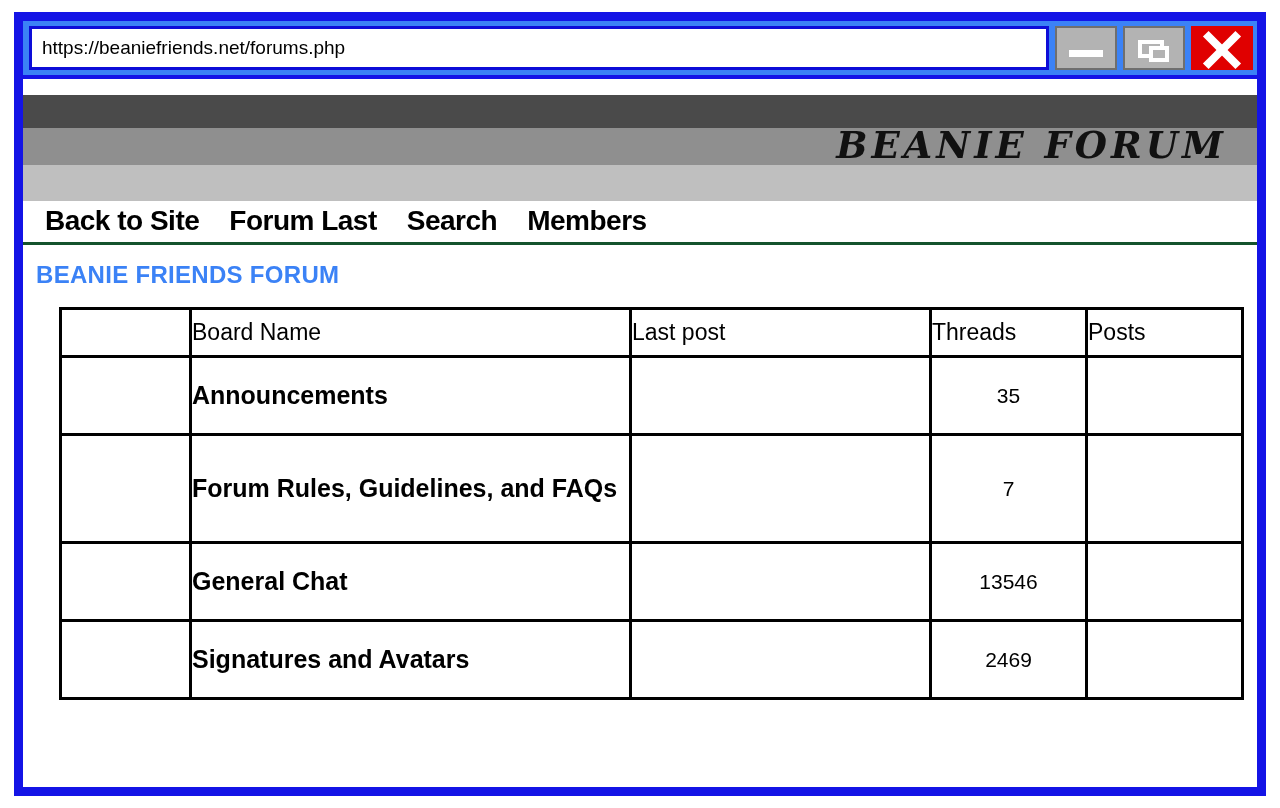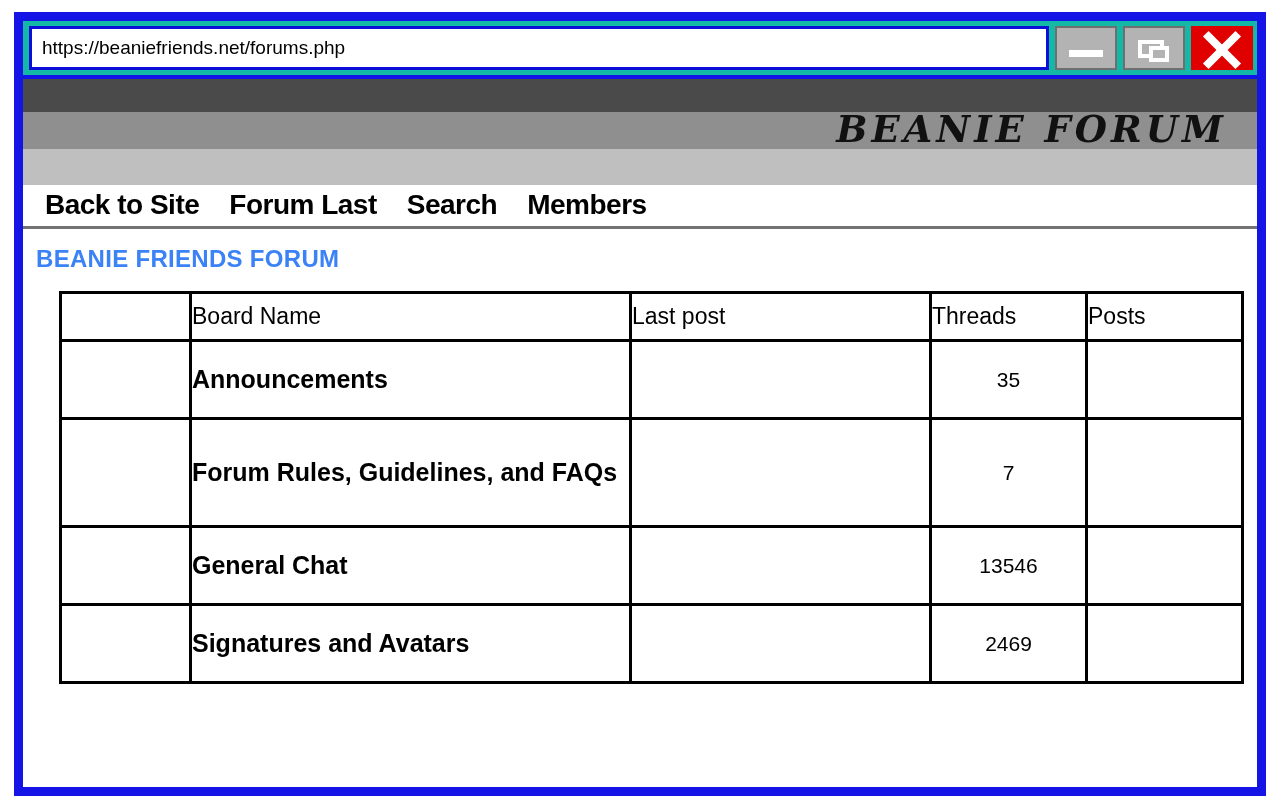--- a/index.html
+++ b/index.html
@@ -20,21 +20,21 @@
     width: 1252px;
     height: 784px;
     border: 9px solid #1414e6;
     background: #ffffff;
   }
 
   
   #titlebar {
     position: relative;
     height: 54px;
-    background: #14b8a6;
+    background: #3b82f6;
     display: flex;
     align-items: center;
     padding: 4px 4px 4px 4px;
   }
   #url-field {
     flex: 1 1 auto;
     height: 44px;
     margin-left: 2px;
     border: 3px solid #0d0dd8;
     background: #ffffff;
@@ -108,20 +108,21 @@
     background: #ffffff;
     border-top: 4px solid #1414e6;
     overflow: hidden;
   }
 
   
   #banner {
     position: relative;
     height: 82px;
     width: 100%;
+    margin-top: 16px;
   }
   .band {
     position: absolute;
     left: 0;
     width: 100%;
   }
   .band-dark  { top: 0;   height: 33px; background: #4a4a4a; }
   .band-mid   { top: 33px; height: 37px; background: #8f8f8f; }
   .band-light { top: 70px; height: 36px; background: #bfbfbf; }
   #banner-title {
@@ -139,21 +140,21 @@
   }
 
   #banner-gap {
     height: 20px;
     background: #ffffff;
   }
 
   
   #navbar {
     border-top: 3px solid #000000;
-    border-bottom: 3px solid #737373;
+    border-bottom: 3px solid #14532d;
     height: 48px;
     display: flex;
     align-items: center;
     padding-left: 22px;
     gap: 30px;
     background: #ffffff;
   }
   .navitem {
     font-size: 28px;
     font-weight: bold;

